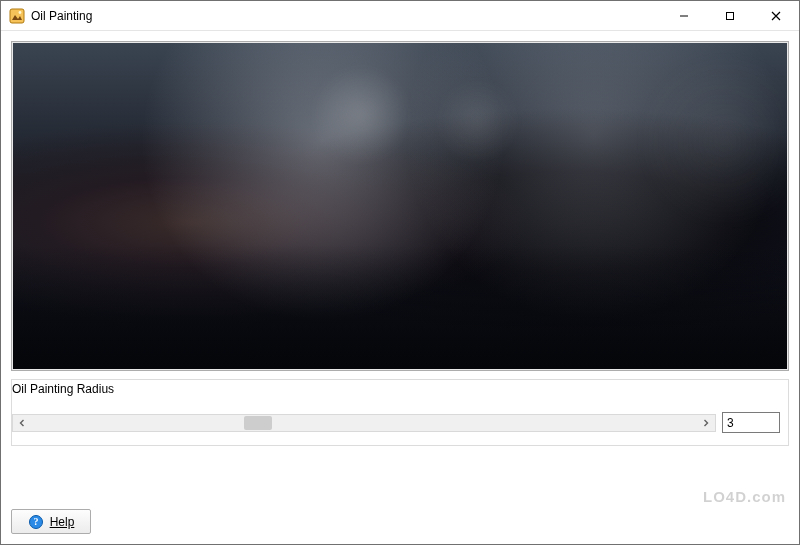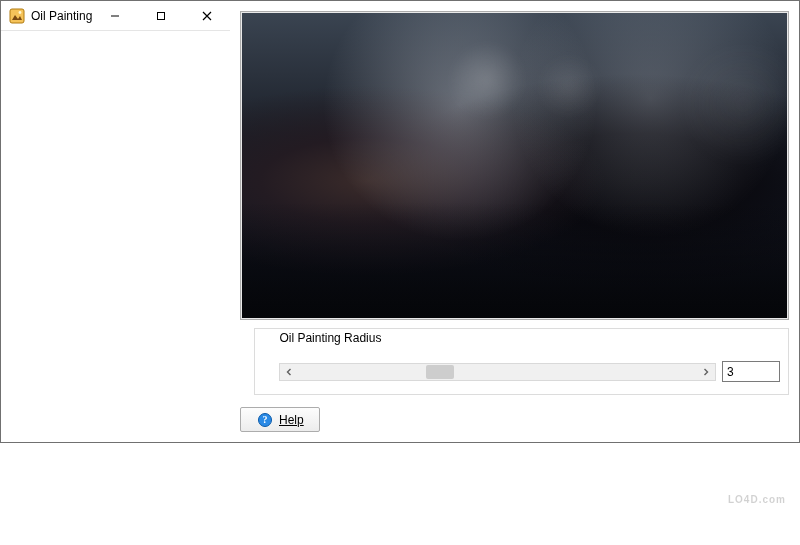--- a/index.html
+++ b/index.html
@@ -8,24 +8,24 @@
     width: 800px;
     height: 545px;
     font-family: "Segoe UI", Tahoma, sans-serif;
     font-size: 12px;
     background: #fff;
     overflow: hidden;
     position: relative;
   }
   .window {
     width: 800px;
-    height: 443px;
+    height: 545px;
     border: 1px solid #707070;
     display: flex;
-    flex-direction: row;
+    flex-direction: column;
     background: #fff;
   }
   
   .titlebar {
     height: 30px;
     display: flex;
     align-items: center;
     border-bottom: 1px solid #e5e5e5;
     background: #ffffff;
   }
@@ -95,23 +95,22 @@
   }
   .preview-image::after {
     content:"";
     position:absolute; left:0; right:0; bottom:0; height:38%;
     background: linear-gradient(180deg, rgba(0,0,0,0) 0%, rgba(4,5,8,0.85) 100%);
   }
 
   
   .group {
     border: 1px solid #dcdcdc;
-    padding: 4px 8px 12px 24px;
-    background: #fff;
-    margin-left: 14px;
+    padding: 4px 8px 12px 0;
+    background: #fff;
   }
   .group-label {
     font-size: 12px;
     color: #000;
     position: relative;
     top: -2px;
   }
   .slider-row {
     display: flex;
     align-items: center;
@@ -181,21 +180,21 @@
     font-size: 12px;
     cursor: default;
     border-radius: 2px;
   }
   .btn .icon { width:16px; height:16px; flex:0 0 16px; display:inline-flex; align-items:center; justify-content:center; }
   .btn .label u { }
   .watermark {
     position: absolute;
     right: 14px;
     bottom: 40px;
-    font-size: 10px;
+    font-size: 15px;
     letter-spacing: 1px;
     color: rgba(0,0,0,0.18);
     font-weight: 600;
     pointer-events: none;
   }
 </style>
 </head>
 <body>
 
 <div class="window">

